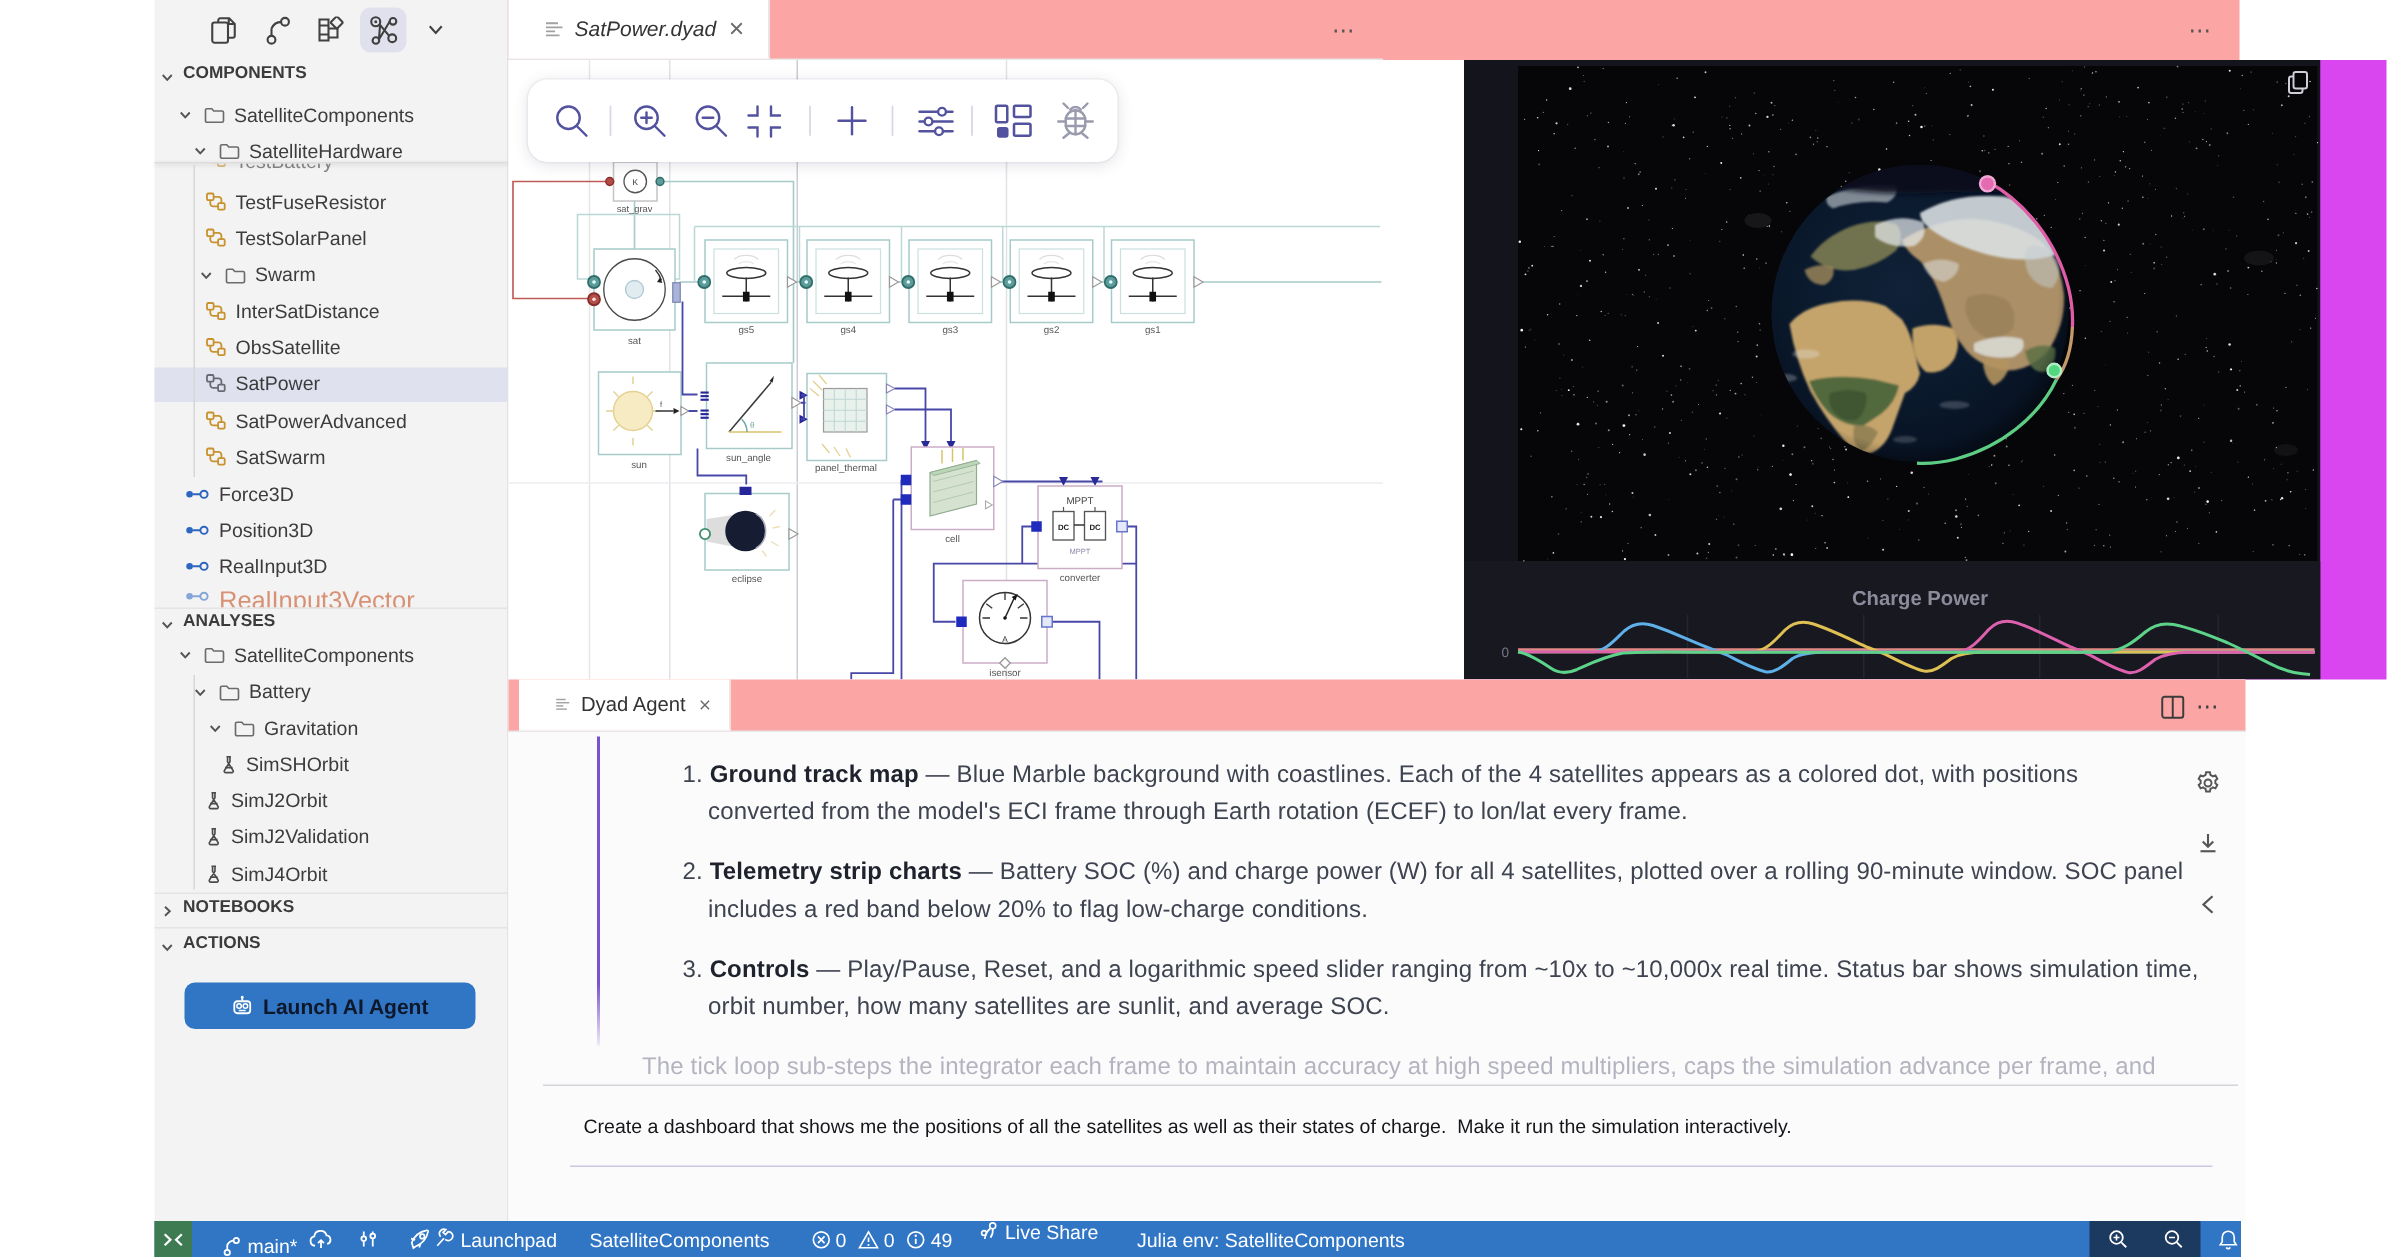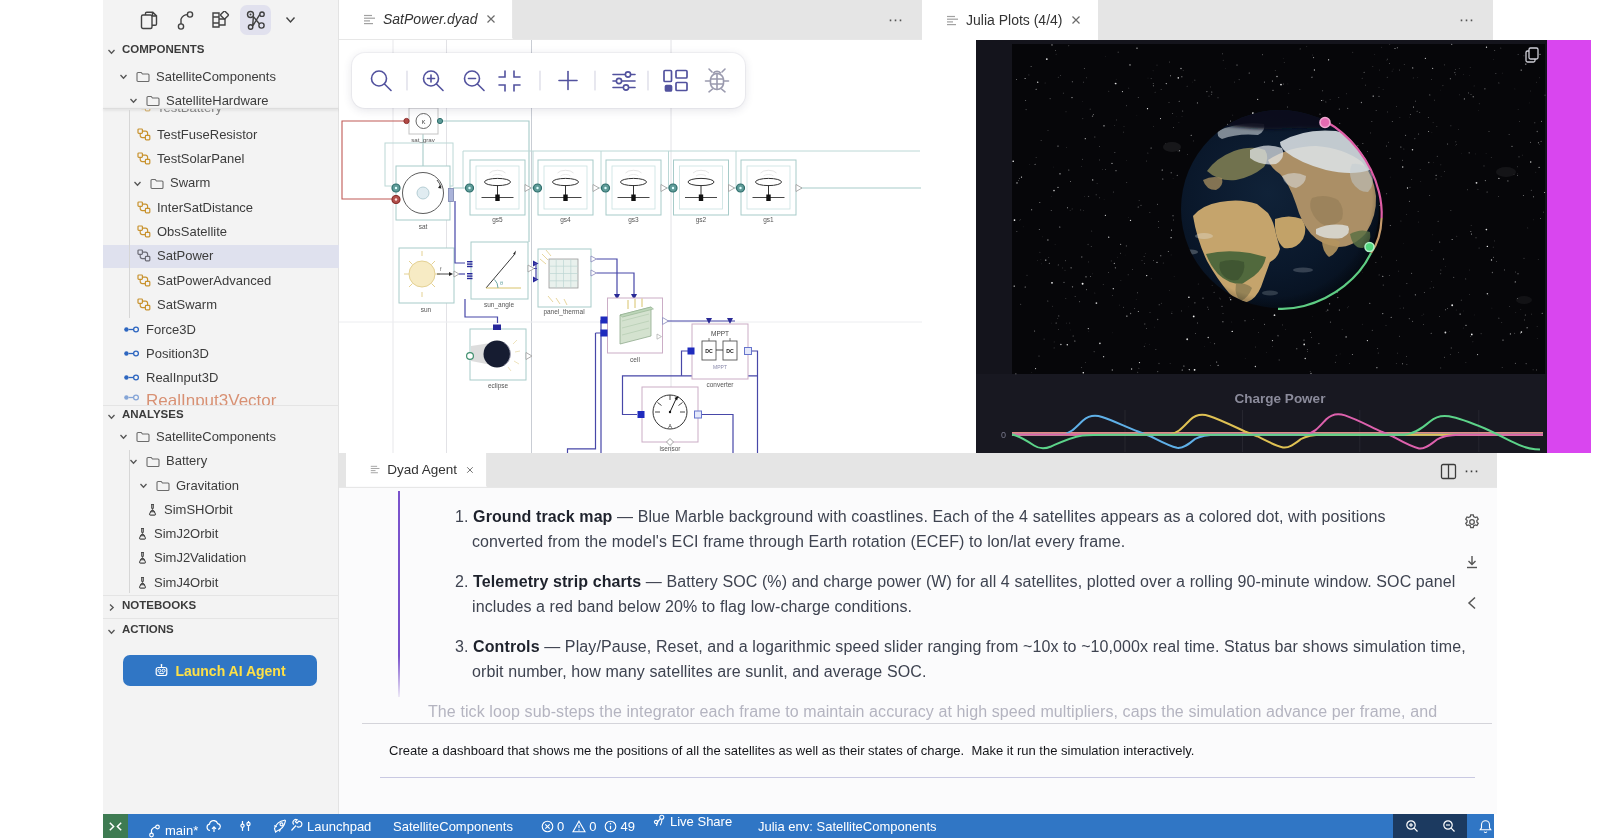--- a/index.html
+++ b/index.html
@@ -1,16 +1,16 @@
 <!DOCTYPE html>
 <html><head><meta charset="utf-8"><style>
 * { margin:0; padding:0; box-sizing:border-box; }
 body { width:1600px; height:838px; background:#fff; font-family:"Liberation Sans", sans-serif; overflow:hidden; position:relative; }
-.btn { position:absolute; left:123px; width:194px; height:31px; background:#3076c5; border-radius:7px; color:#fde047; font-size:14px; font-weight:700; display:flex; align-items:center; justify-content:center; }
-.tabbar { position:absolute; background:#e5e5e5; }
+.btn { position:absolute; left:123px; width:194px; height:31px; background:#3076c5; border-radius:7px; color:#0f172a; font-size:14px; font-weight:700; display:flex; align-items:center; justify-content:center; }
+.tabbar { position:absolute; background:#fca5a5; }
 .tab { position:absolute; top:0; height:100%; background:#fff; display:flex; align-items:center; padding:0 12px 0 24px; font-size:13.5px; color:#333; white-space:nowrap; }
 </style></head>
 <body>
 
 <div style="position:absolute;left:103px;top:0;width:236px;height:814px;background:#f3f3f3;border-right:1px solid #e3e3e3"></div>
 <div style="position:absolute;left:0px;top:0;width:339px;height:814px;overflow:hidden">
 <svg style="position:absolute;left:140px;top:11px" width="18" height="20" viewBox="0 0 18 20">
  <rect x="1.5" y="4" width="10.5" height="13.5" rx="1.5" fill="none" stroke="#424242" stroke-width="1.4"></rect>
  <path d="M5.5 4 V2.5 a1.3 1.3 0 0 1 1.3 -1.3 h6 l3.7 3.7 v8 a1.3 1.3 0 0 1 -1.3 1.3 h-3.2 M12.5 1.5 v3.5 h3.5" fill="none" stroke="#424242" stroke-width="1.4"></path>
 </svg>
@@ -512,34 +512,20 @@
           <path d="M361.5 20 a4.5 4.5 0 0 1 7 0" fill="none"></path>
           <rect x="358.5" y="20.5" width="13" height="16" rx="6.5" fill="none"></rect>
           <path d="M365 20.5 v16 M358.5 26 h13 M358.5 31 h13"></path>
           <path d="M360 19 l-3 -3 M370 19 l3 -3 M358 28 h-4.5 M372 28 h4.5 M360.5 36 l-3.5 2.8 M369.5 36 l3.5 2.8"></path>
         </g>
 </g>
 </svg>
 </div>
 
 <div class="tabbar" style="left:922px;top:0;width:571px;height:40px">
-  <div class="tab" style="left:0;width:176px"> 
-      <svg width="13" height="11" viewBox="0 0 13 11" style="margin-right:7px;opacity:.8">
-        <g stroke="#8a8a8a" stroke-width="1.2">
-          <line x1="1" y1="1.5" x2="9" y2="1.5"></line>
-          <line x1="1" y1="4.2" x2="12" y2="4.2"></line>
-          <line x1="1" y1="6.9" x2="7" y2="6.9"></line>
-          <line x1="1" y1="9.6" x2="10" y2="9.6"></line>
-        </g>
-      </svg>
-      <span style="font-size:14px">Julia Plots (4/4)</span>
-      <svg width="10" height="10" viewBox="0 0 10 10" style="margin-left:9px">
-        <path d="M1.5 1.5 L8.5 8.5 M8.5 1.5 L1.5 8.5" stroke="#6b6b6b" stroke-width="1.2"></path>
-      </svg>
-    </div>
   <div style="position:absolute;right:18px;top:11px;font-size:15px;color:#555;letter-spacing:1px">⋯</div>
 </div>
 
 <div style="position:absolute;left:976px;top:40px;width:615px;height:413px;background:#d946ef;overflow:hidden">
 <svg width="571" height="413" viewBox="922 40 571 413" style="position:absolute;left:0;top:0">
 <rect x="922" y="40" width="571" height="413" fill="#14141c"></rect>
 <rect x="922" y="374" width="571" height="79" fill="#181821"></rect>
 <rect x="958" y="44" width="533" height="330" fill="#060609"></rect>
 <g>
         <circle cx="1298.8" cy="52.3" r="0.45" fill="#fff" opacity="0.36"></circle>

